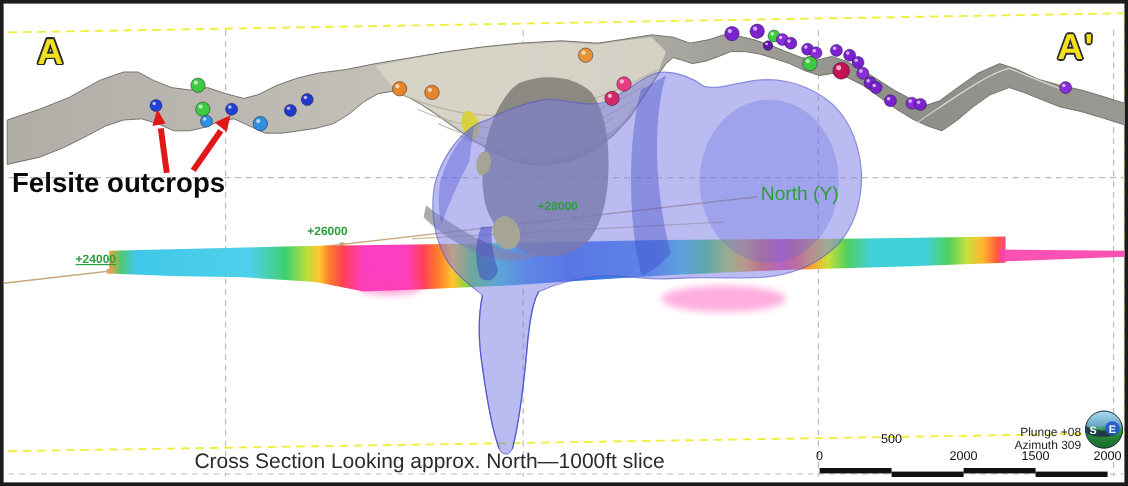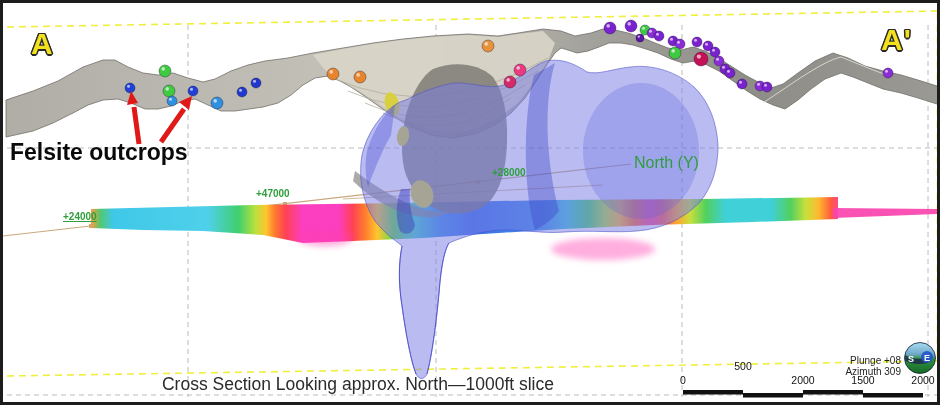--- a/index.html
+++ b/index.html
@@ -244,22 +244,22 @@
 
   <div class="label-endpoint" style="left:28px;top:24px;">A</div>
   <div class="label-endpoint" style="left:878px;top:20px;">A'</div>
 
   <div class="annotation">
     <div>Felsite outcrops</div>
   </div>
 
   <div id="axis-ticks">
       <div class="axis-tick" style="left: 60px; top: 208px; text-decoration: underline;">+24000</div>
-      <div class="axis-tick" style="left: 253px; top: 185px;">+47000</div>
-      <div class="axis-tick" style="left: 445px; top: 164px; margin-left: 44px;">+28000</div>
+      <div class="axis-tick" style="left: 253px; top: 185px;">+26000</div>
+      <div class="axis-tick" style="left: 445px; top: 164px;">+28000</div>
     </div>
   <div class="north-label">North (Y)</div>
 
   <div class="caption">Cross Section Looking approx. North—1000ft slice</div>
 
   <div class="view-info">
     <div>Plunge +08</div>
     <div>Azimuth 309</div>
   </div>
 

